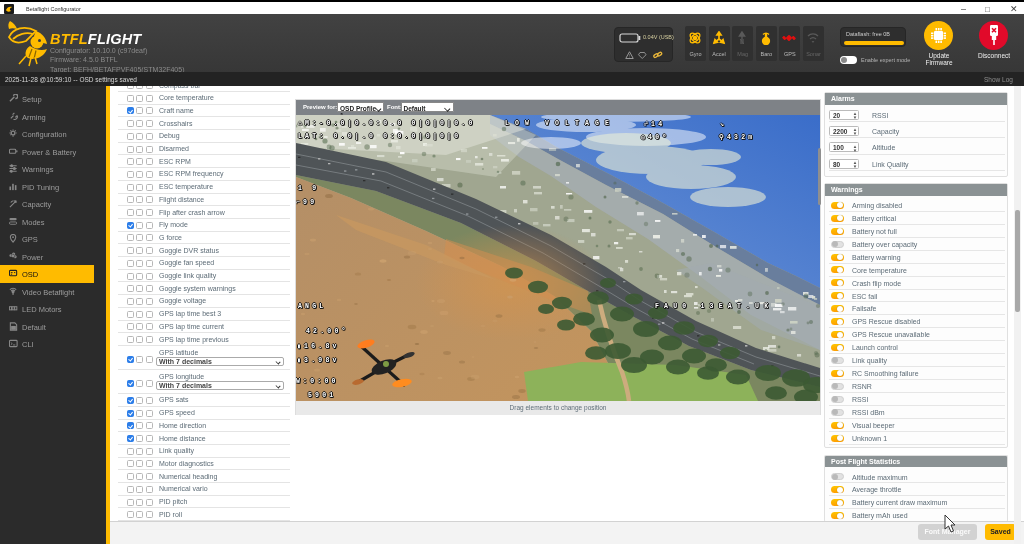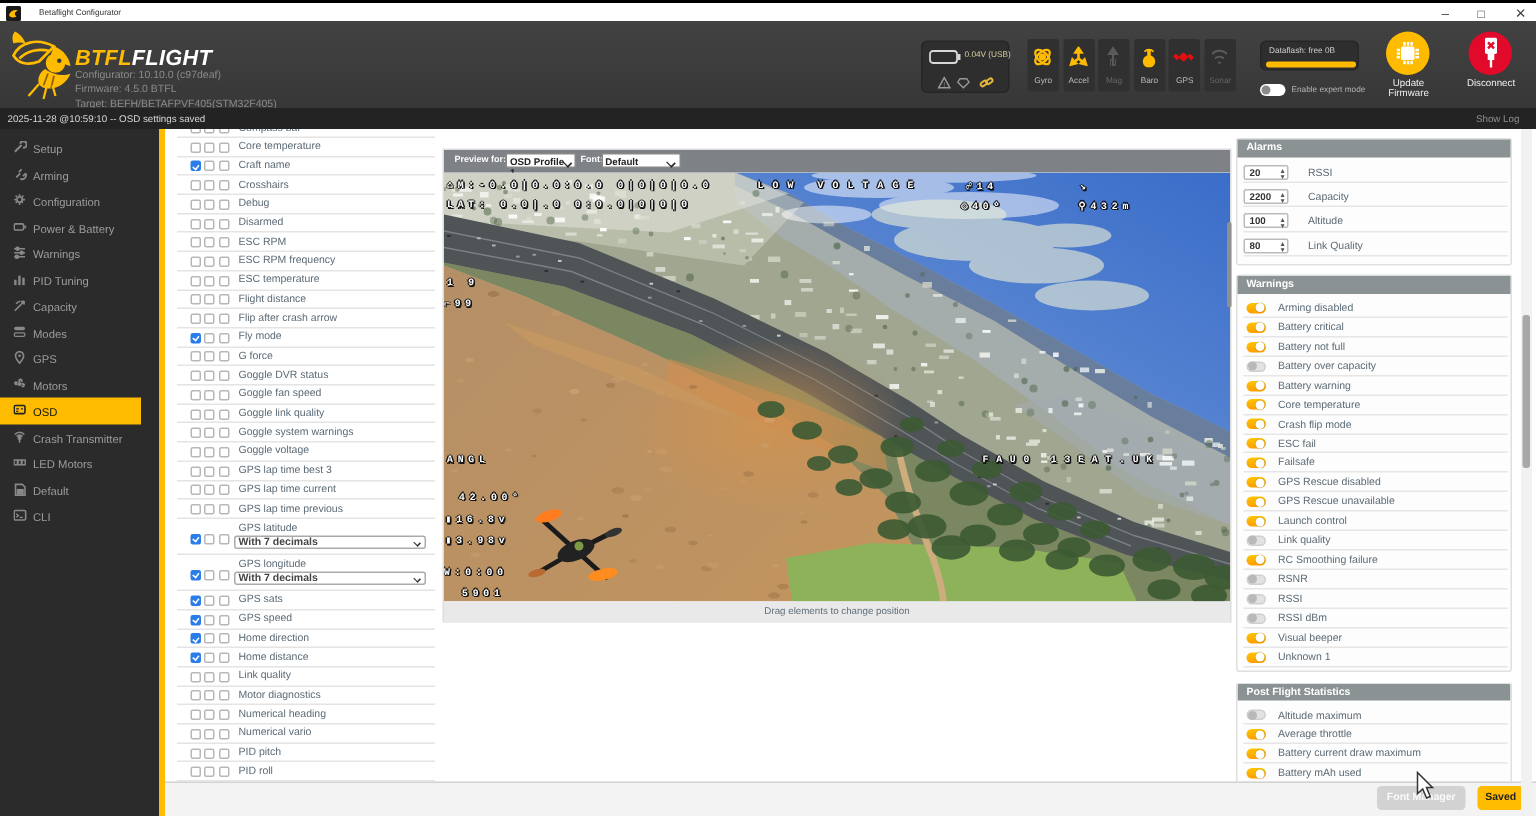--- a/index.html
+++ b/index.html
@@ -290,38 +290,38 @@
         </svg>
 <span class="ml">GPS</span>
       </div>
 <div class="mi" style="top:161.8px">
 <svg class="mico" viewBox="0 0 10 10">
           <circle cx="4.5" cy="4.5" r="1.5" fill="#888"></circle>
           <g stroke="#888" stroke-width="1.4" fill="none">
             <path d="M4.5,3 C3,0.5 7,0.5 6,3 M6,4.5 C8.5,3.5 8.5,7 6,6 M3,4.5 C0.5,5.5 0.5,2 3,3.5"></path>
           </g>
         </svg>
-<span class="ml">Motors</span>
+<span class="ml">Power</span>
       </div>
 <div class="mi act" style="top:179.2px">
 <svg class="mico" viewBox="0 0 10 10">
           <rect x="0.5" y="1.5" width="8" height="6" rx="1" fill="none" stroke="#222" stroke-width="1.2"></rect>
           <path d="M2,4 h2 M5.5,4 h1.5 M2,5.8 h1.5" stroke="#222" stroke-width="1"></path>
         </svg>
 <span class="ml">OSD</span>
       </div>
 <div class="mi" style="top:196.8px">
 <svg class="mico" viewBox="0 0 10 10">
           <g stroke="#888" stroke-width="1.2" fill="none">
             <path d="M1,3 a4.5,4.5 0 0 1 7,0 M2.3,4.5 a2.8,2.8 0 0 1 4.4,0"></path>
             <path d="M4.5,5.5 L4.5,9"></path>
             <circle cx="4.5" cy="5.5" r="1" fill="#888"></circle>
           </g>
         </svg>
-<span class="ml">Crash Transmitter</span>
+<span class="ml">Video Betaflight</span>
       </div>
 <div class="mi" style="top:214.2px">
 <svg class="mico" viewBox="0 0 10 10">
           <g fill="none" stroke="#888" stroke-width="1.1">
             <rect x="0.5" y="3" width="2.4" height="3.5"></rect>
             <rect x="3.4" y="3" width="2.4" height="3.5"></rect>
             <rect x="6.3" y="3" width="2.4" height="3.5"></rect>
           </g>
         </svg>
 <span class="ml">LED Motors</span>

